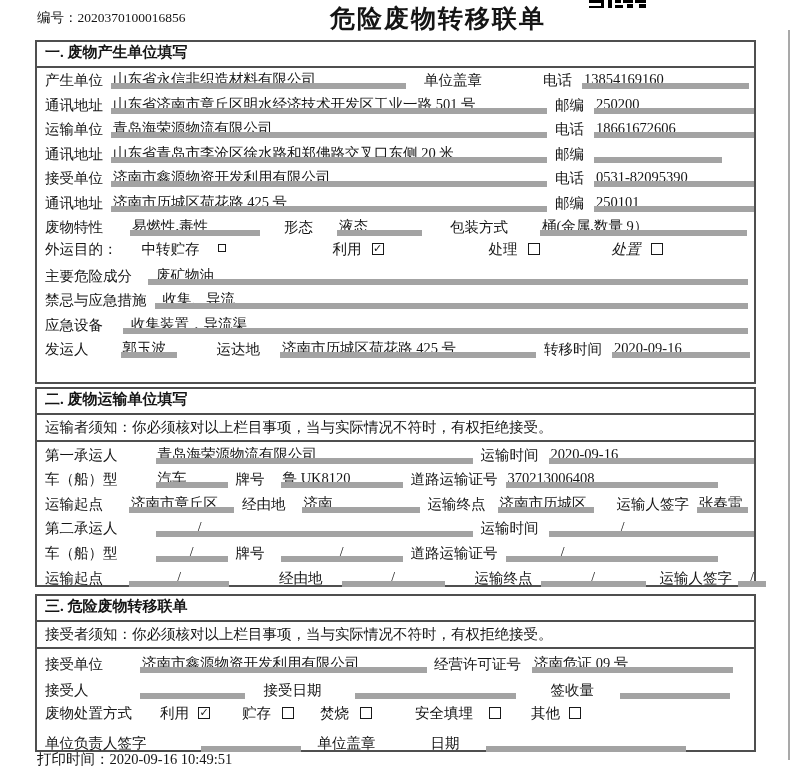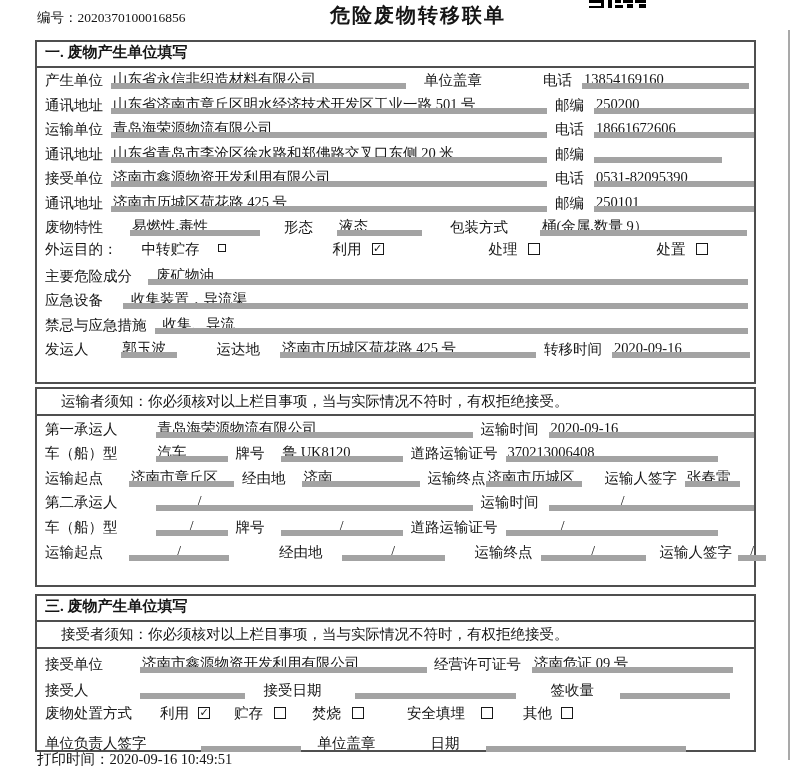--- a/index.html
+++ b/index.html
@@ -5,27 +5,27 @@
   html,body{margin:0;padding:0;}
   body{
     width:796px;height:768px;position:relative;overflow:hidden;
     background:#ffffff;color:#151515;
     font-family:"Liberation Serif","DejaVu Serif",serif;
     font-size:14.5px;
   }
   .abs{position:absolute;}
   
   .serial{left:37px;top:9px;font-size:13.5px;white-space:nowrap;}
-  .doc-title{left:330px;top:2px;font-size:20px;font-weight:700;letter-spacing:2px;white-space:nowrap;font-family:"Liberation Serif","DejaVu Serif",serif;}
+  .doc-title{left:330px;top:2px;font-size:25px;font-weight:700;letter-spacing:2px;white-space:nowrap;font-family:"Liberation Serif","DejaVu Serif",serif;}
   .qr{left:589px;top:0;}
   .edge-line{left:788px;top:30px;width:2px;height:730px;background:#a9a9a9;}
   
   .sec{left:35px;width:721px;border:2px solid #4f4f4f;box-sizing:border-box;background:#fff;}
   .sec-h{font-weight:700;font-size:15px;padding:1px 0 4px 8px;border-bottom:2px solid #4f4f4f;white-space:nowrap;}
-  .notice{font-size:14.5px;padding:0 0 0 24px;border-bottom:2px solid #4f4f4f;height:25px;display:flex;align-items:center;white-space:nowrap;}
+  .notice{font-size:14.5px;padding:0 0 0 8px;border-bottom:2px solid #4f4f4f;height:25px;display:flex;align-items:center;white-space:nowrap;}
   .row{display:flex;align-items:flex-end;padding:0 6px 3px 8px;box-sizing:border-box;}
   .s1 .row{height:24.45px;}
   .s2 .row{height:24.6px;}
   .s3 .row{height:26.5px;}
   .lbl{white-space:nowrap;line-height:17px;flex-shrink:0;}
   .fld{
     border-bottom:6px solid #a3a3a3;height:18px;line-height:17px;box-sizing:border-box;
     white-space:nowrap;overflow:hidden;padding:0 2px;flex-shrink:0;
   }
   .grow{flex-grow:1;flex-shrink:1;}
@@ -118,50 +118,51 @@
   <div class="row" style="align-items:center;text-align:center;">
     <span class="lbl">外运目的：</span>
     <span class="lbl" style="margin-left:24px;">中转贮存</span>
     <span class="box sm" style="margin-left:18px;"></span>
     <span class="lbl" style="margin-left:107px;">利用</span>
     <span class="box" style="margin-left:10px;">
         <span>✓</span>
       </span>
     <span class="lbl" style="margin-left:105px;">处理</span>
     <span class="box" style="margin-left:10px;"></span>
-    <span class="lbl" style="margin-left:117px;">处置</span>
+    <span class="lbl" style="margin-left:72px;font-style:italic;">处置</span>
     <span class="box" style="margin-left:10px;"></span>
   </div>
 
   <div class="row">
     <span class="lbl">主要危险成分</span>
     <span class="fld grow" style="margin-left:16px;padding-left:8px;">废矿物油</span>
   </div>
 
   <div class="row">
+    <span class="lbl">禁忌与应急措施</span>
+    <span class="fld grow" style="margin-left:8px;padding-left:8px;">收集、导流</span>
+  </div>
+
+  <div class="row">
     <span class="lbl">应急设备</span>
     <span class="fld grow" style="margin-left:20px;padding-left:8px;">收集装置，导流渠</span>
-  </div>
-
-  <div class="row">
-    <span class="lbl">禁忌与应急措施</span>
-    <span class="fld grow" style="margin-left:8px;padding-left:8px;">收集、导流</span>
   </div>
 
   <div class="row">
     <span class="lbl">发运人</span>
     <span class="fld" style="margin-left:32px;width:56px;">郭玉波</span>
     <span class="lbl" style="margin-left:40px;">运达地</span>
     <span class="fld" style="margin-left:20px;width:256px;">济南市历城区荷花路 425 号</span>
     <span class="lbl" style="margin-left:8px;">转移时间</span>
     <span class="fld" style="margin-left:10px;width:138px;">2020-09-16</span>
   </div>
 </div>
 
 <div class="abs sec s2" style="top:387px;height:200px;">
+  <div class="sec-h">二. 废物运输单位填写</div>
   <div class="notice">运输者须知：你必须核对以上栏目事项，当与实际情况不符时，有权拒绝接受。</div>
 
   <div class="row">
     <span class="lbl">第一承运人</span>
     <span class="fld" style="margin-left:38px;width:317px;">青岛海荣源物流有限公司</span>
     <span class="lbl" style="margin-left:8px;">运输时间</span>
     <span class="fld" style="margin-left:10px;width:205px;">2020-09-16</span>
   </div>
 
   <div class="row">
@@ -172,21 +173,21 @@
     <span class="lbl" style="margin-left:8px;">道路运输证号</span>
     <span class="fld" style="margin-left:8px;width:212px;">370213006408</span>
   </div>
 
   <div class="row">
     <span class="lbl">运输起点</span>
     <span class="fld" style="margin-left:26px;width:105px;">济南市章丘区</span>
     <span class="lbl" style="margin-left:8px;">经由地</span>
     <span class="fld" style="margin-left:16px;width:118px;">济南</span>
     <span class="lbl" style="margin-left:8px;">运输终点</span>
-    <span class="fld" style="margin-left:0;width:96px;">济南市历城区</span>
+    <span class="fld" style="margin-left:12px;width:96px;">济南市历城区</span>
     <span class="lbl" style="margin-left:23px;">运输人签字</span>
     <span class="fld" style="margin-left:8px;width:55px;flex-shrink:1;">张春雷</span>
   </div>
 
   <div class="row">
     <span class="lbl">第二承运人</span>
     <span class="fld" style="margin-left:38px;width:317px;padding-left:42px;">/</span>
     <span class="lbl" style="margin-left:8px;">运输时间</span>
     <span class="fld" style="margin-left:10px;width:205px;padding-left:72px;">/</span>
   </div>
@@ -206,21 +207,21 @@
     <span class="lbl" style="margin-left:50px;">经由地</span>
     <span class="fld c" style="margin-left:19px;width:103px;">/</span>
     <span class="lbl" style="margin-left:30px;">运输终点</span>
     <span class="fld c" style="margin-left:8px;width:105px;">/</span>
     <span class="lbl" style="margin-left:14px;">运输人签字</span>
     <span class="fld c" style="margin-left:6px;width:40px;flex-shrink:1;min-width:28px;">/</span>
   </div>
 </div>
 
 <div class="abs sec s3" style="top:594px;height:158px;">
-  <div class="sec-h">三. 废物产生单位填写</div>
+  <div class="sec-h">三. 危险废物转移联单</div>
   <div class="notice">接受者须知：你必须核对以上栏目事项，当与实际情况不符时，有权拒绝接受。</div>
 
   <div class="row">
     <span class="lbl">接受单位</span>
     <span class="fld" style="margin-left:37px;width:287px;">济南市鑫源物资开发利用有限公司</span>
     <span class="lbl" style="margin-left:7px;">经营许可证号</span>
     <span class="fld" style="margin-left:11px;width:201px;">济南危证 09 号</span>
   </div>
 
   <div class="row">
@@ -231,21 +232,21 @@
     <span class="lbl" style="margin-left:35px;">签收量</span>
     <span class="fld" style="margin-left:26px;width:110px;"></span>
   </div>
 
   <div class="row" style="align-items:center;">
     <span class="lbl">废物处置方式</span>
     <span class="lbl" style="margin-left:28px;">利用</span>
     <span class="box" style="margin-left:9px;">
         <span>✓</span>
       </span>
-    <span class="lbl" style="margin-left:24px;">贮存</span>
+    <span class="lbl" style="margin-left:32px;">贮存</span>
     <span class="box" style="margin-left:11px;"></span>
     <span class="lbl" style="margin-left:26px;">焚烧</span>
     <span class="box" style="margin-left:11px;"></span>
     <span class="lbl" style="margin-left:43px;">安全填埋</span>
     <span class="box" style="margin-left:16px;"></span>
     <span class="lbl" style="margin-left:30px;">其他</span>
     <span class="box" style="margin-left:9px;"></span>
   </div>
 
   <div class="row">

